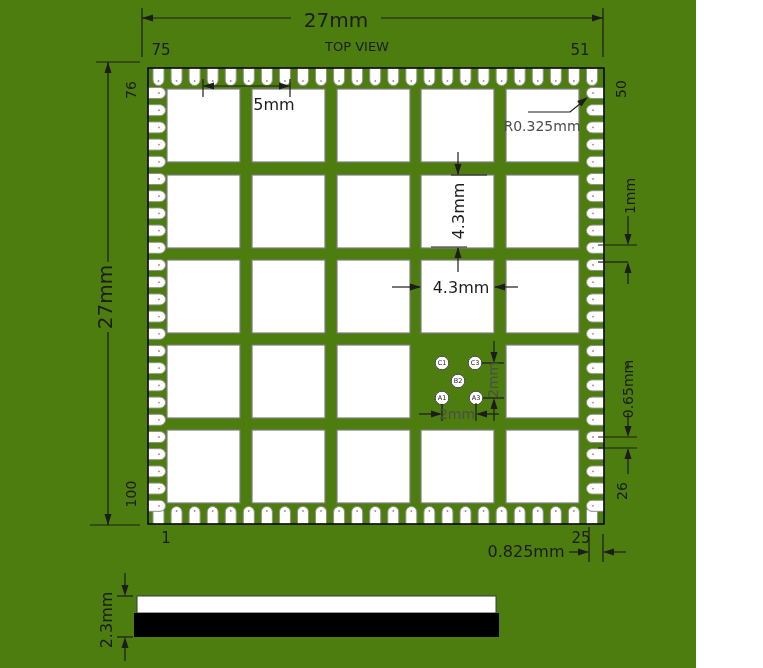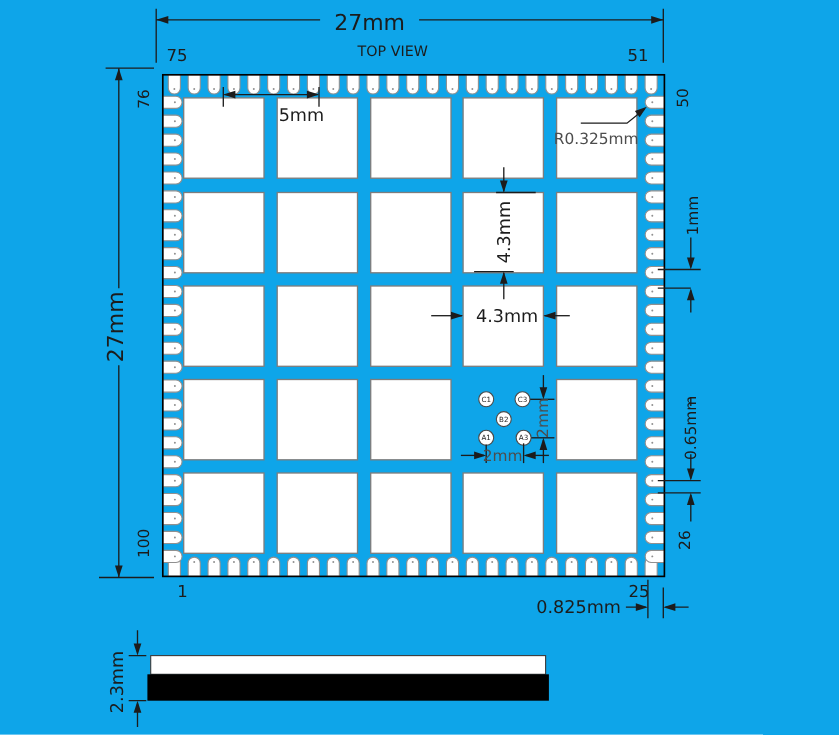--- a/index.html
+++ b/index.html
@@ -1,16 +1,16 @@
 <!DOCTYPE html>
 <html><head>
 <meta charset="utf-8">
 <style>
   html,body{margin:0;padding:0;background:#ffffff;}
-  .canvas{position:relative;width:763px;height:668px;background:#0ea5e9;overflow:hidden;
+  .canvas{position:relative;width:696px;height:668px;background:#4d7c0f;overflow:hidden;
           font-family:"DejaVu Sans","Liberation Sans",sans-serif;}
   svg text{font-family:"DejaVu Sans","Liberation Sans",sans-serif;fill:#1c1c1c;}
   .t-big{font-size:20px;}
   .t-dim{font-size:16px;}
   .t-dim-sm{font-size:14px;}
   .t-pin{font-size:15px;}
   .t-pin-rot{font-size:14px;}
   .t-title{font-size:13px;}
   .t-ball{font-size:6.5px;}
   .t-gray{fill:#4d4d4d;}

